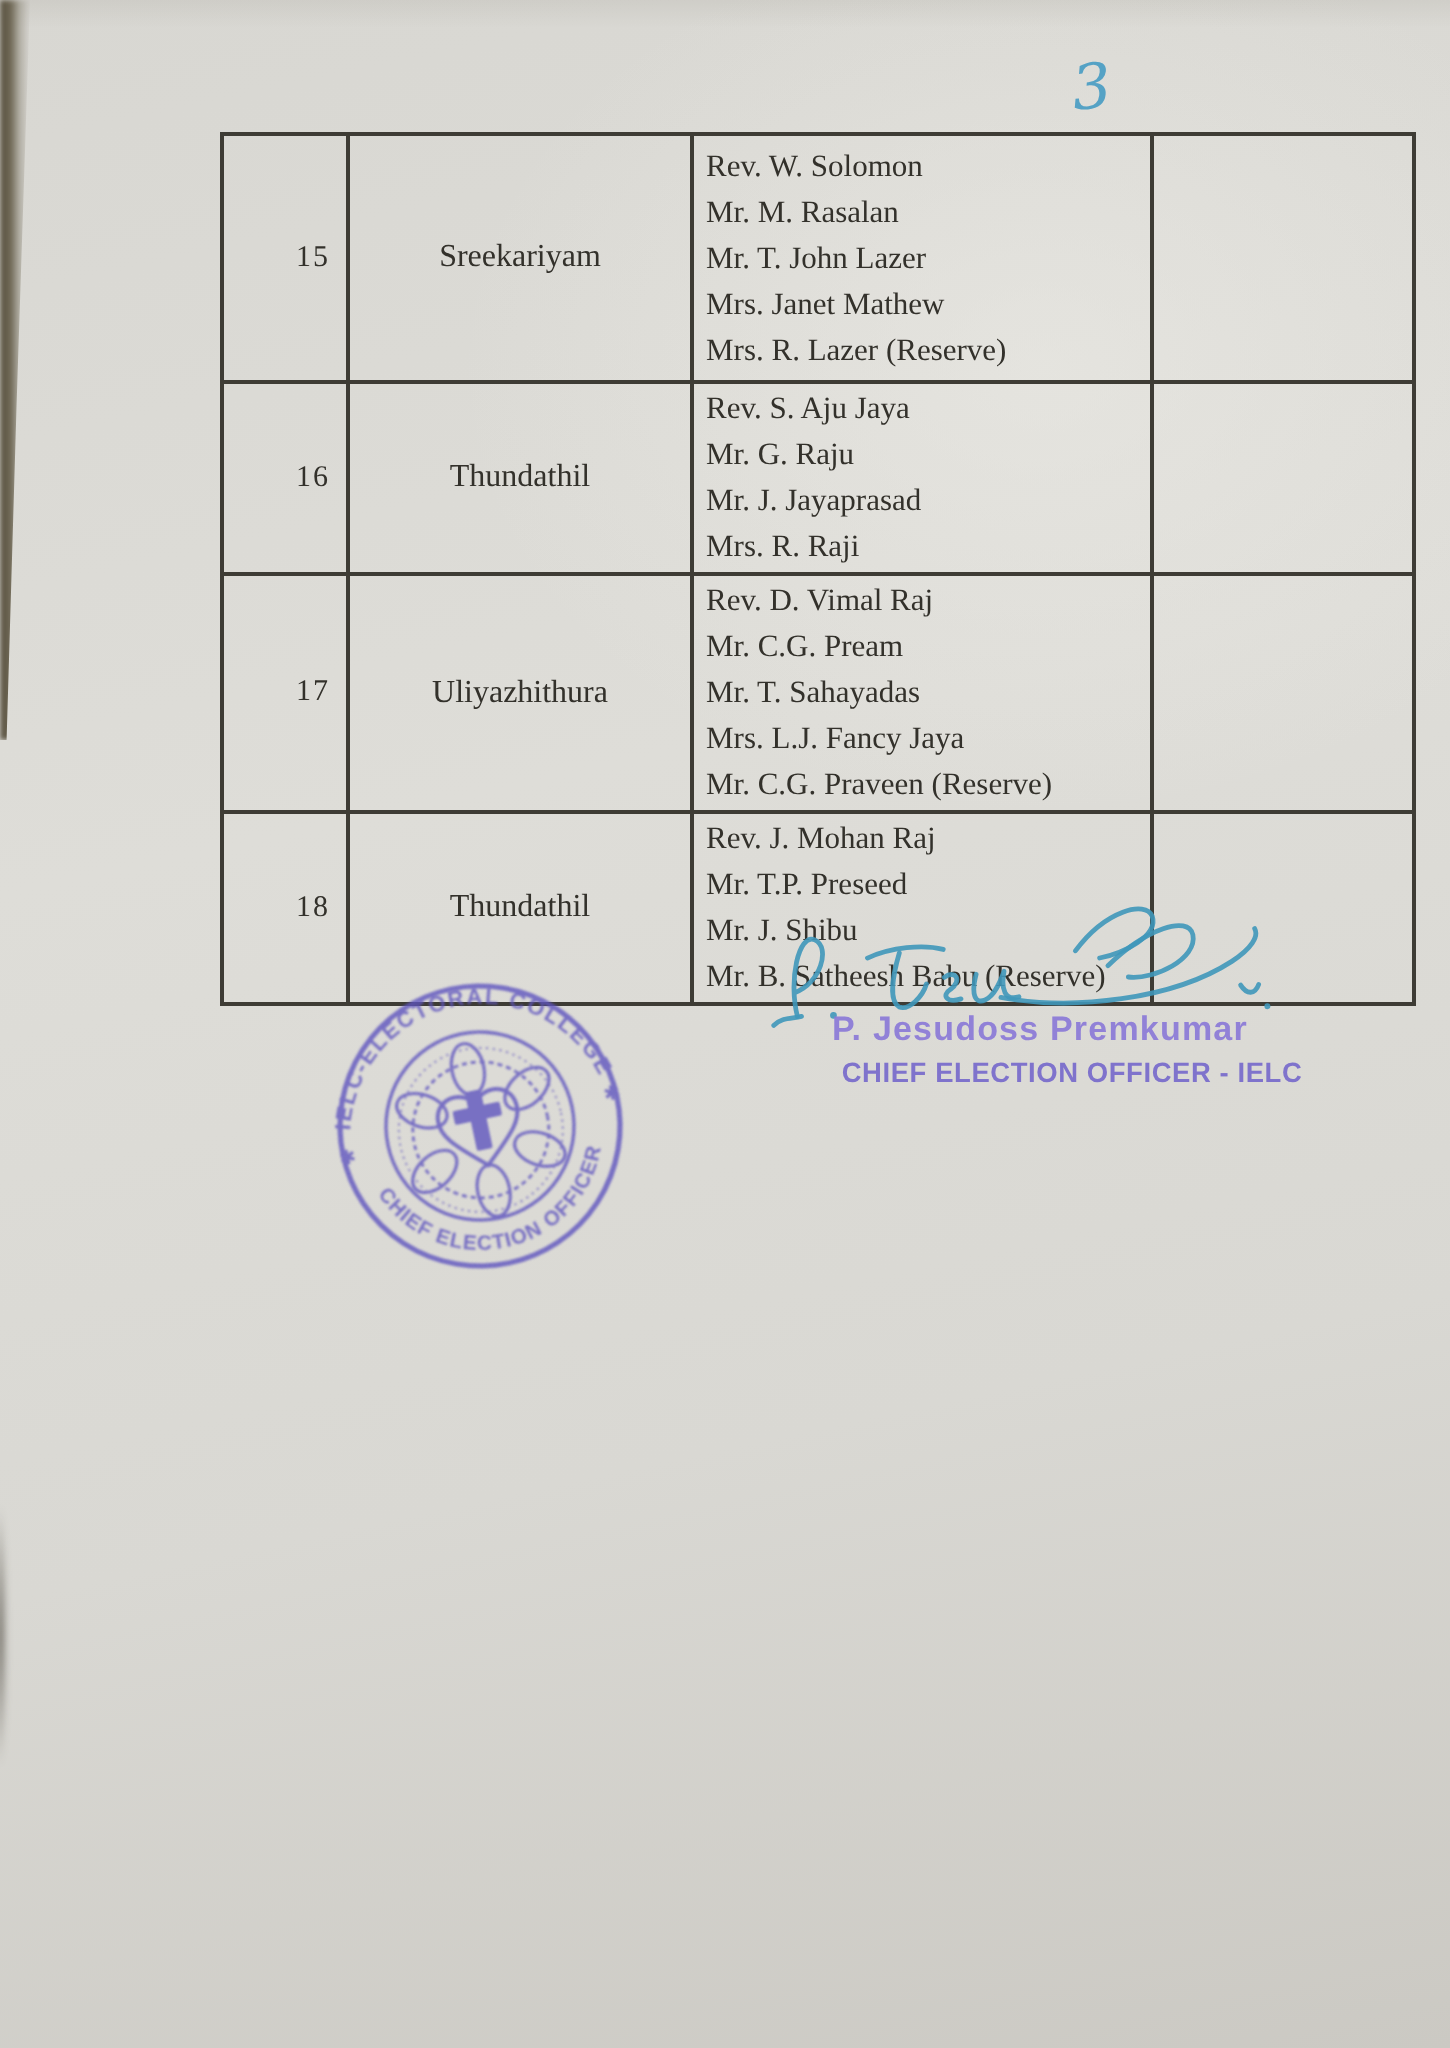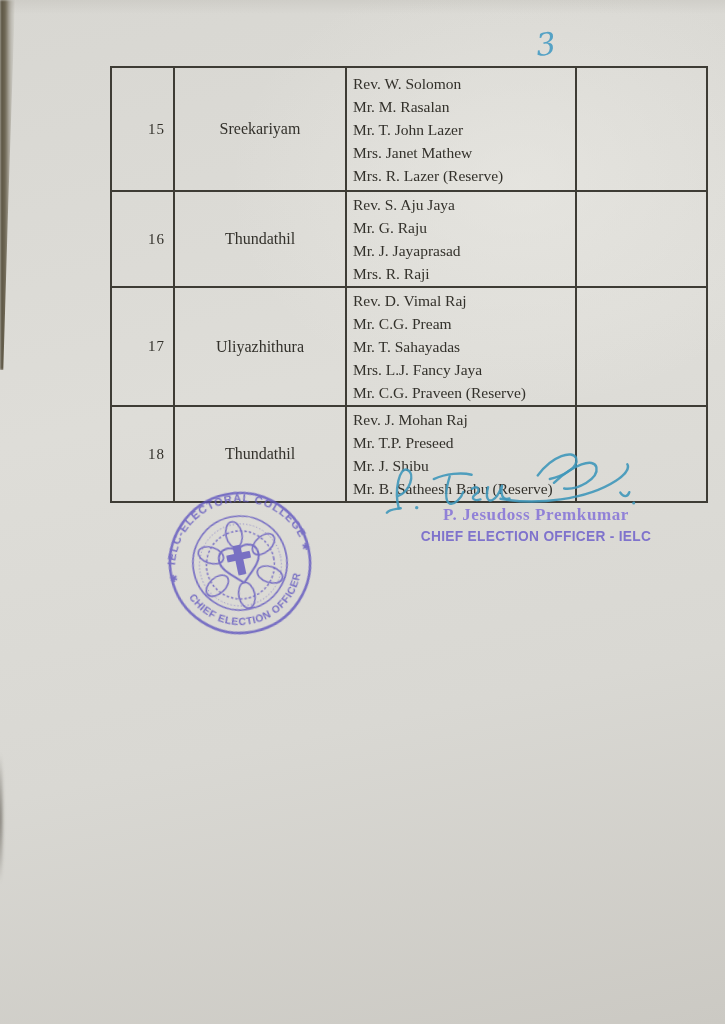--- a/index.html
+++ b/index.html
@@ -65,22 +65,22 @@
   
   svg.signature{
     position:absolute;left:376px;top:446px;width:290px;height:78px;
     transform:rotate(-2deg);
   }
   .signature path{fill:none;stroke:var(--sig,#3f97ba);stroke-width:2.4;
     stroke-linecap:round;stroke-linejoin:round;opacity:.9;}
   .signature circle{fill:var(--sig,#3f97ba);opacity:.9;}
   
   .stamp-name{
-    position:absolute;left:400px;top:505px;width:272px;text-align:center;
-    font-family:Liberation Serif, serif;font-weight:bold;
+    position:absolute;left:384px;top:505px;width:272px;text-align:center;
+    font-family:Liberation Sans, sans-serif;font-weight:bold;
     font-size:17px;letter-spacing:.6px;color:var(--name_stamp,#8b7ad8);
     opacity:.92;filter:blur(.2px);
   }
   .stamp-title{
     position:absolute;left:396px;top:528px;width:280px;text-align:center;
     font-family:"Liberation Sans",sans-serif;font-weight:bold;
     font-size:14px;letter-spacing:.3px;color:var(--title_stamp,#7365cb);
     opacity:.88;transform:scaleX(.98);filter:blur(.2px);
   }
 </style>

